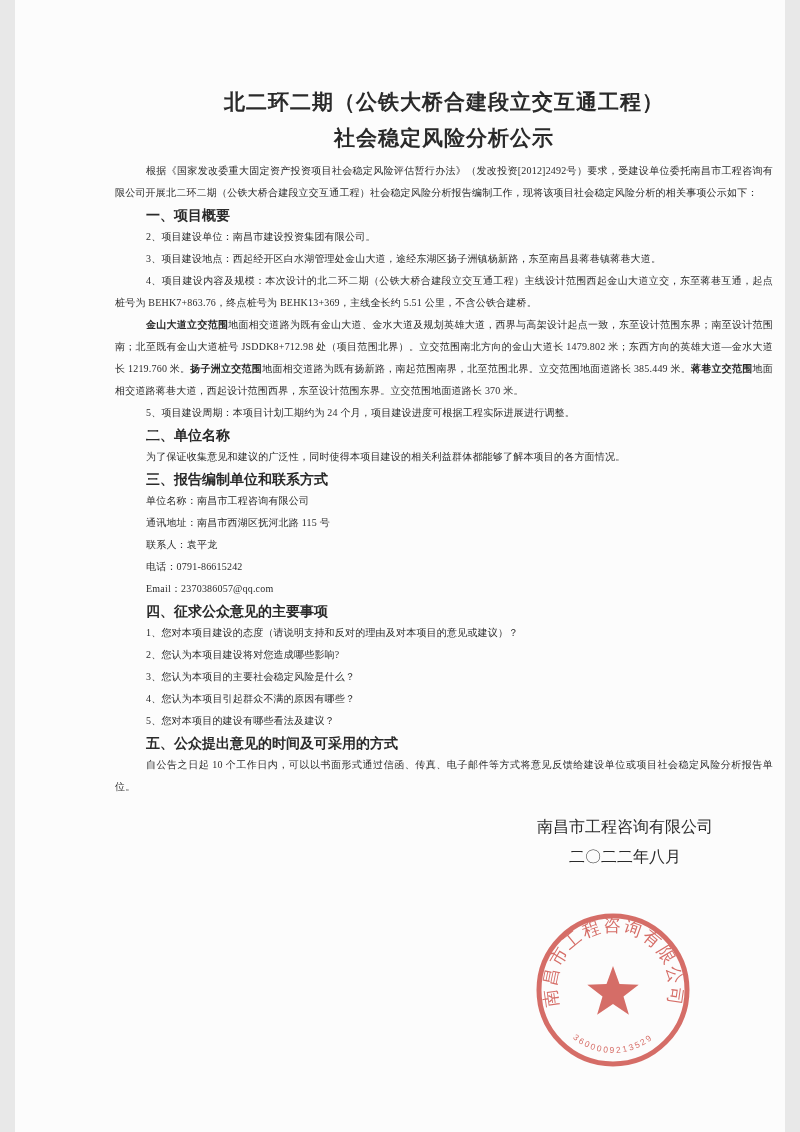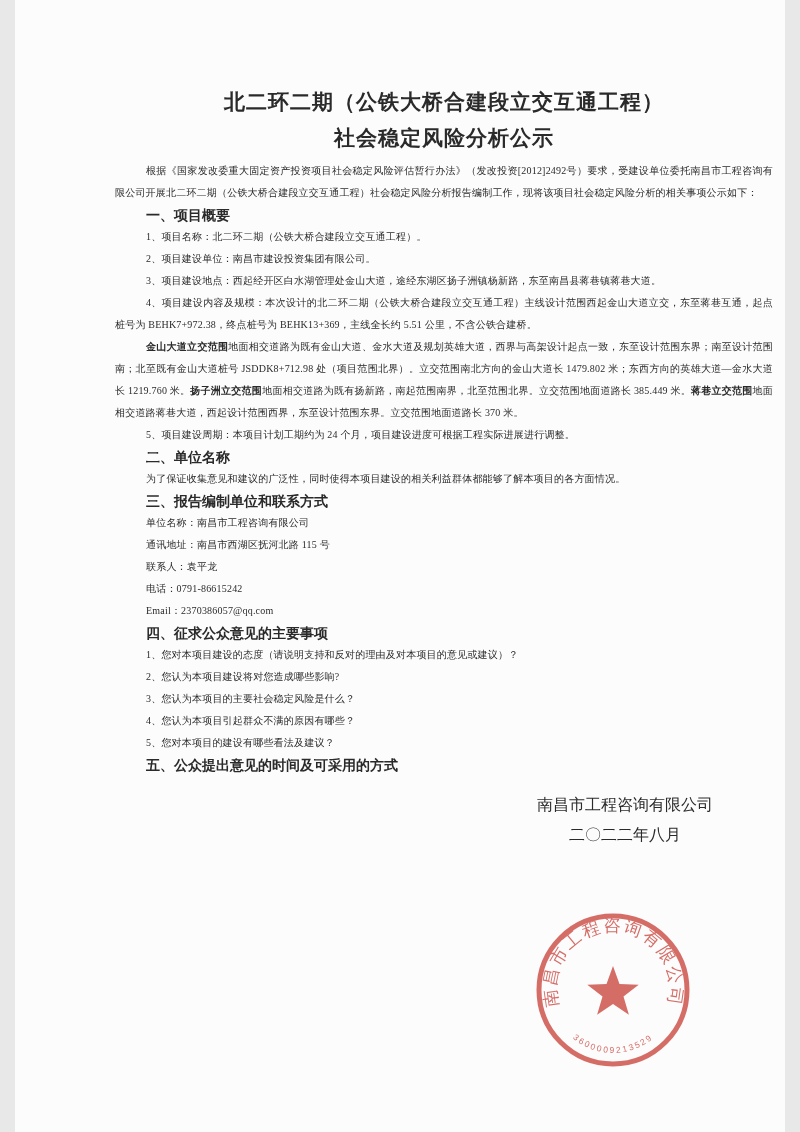--- a/index.html
+++ b/index.html
@@ -71,24 +71,23 @@
   <div class="content">
 
     <div class="title-block">
       <div class="title-line">北二环二期（公铁大桥合建段立交互通工程）</div>
       <div class="title-line">社会稳定风险分析公示</div>
     </div>
 
     <p class="body-par">根据《国家发改委重大固定资产投资项目社会稳定风险评估暂行办法》（发改投资[2012]2492号）要求，受建设单位委托南昌市工程咨询有限公司开展北二环二期（公铁大桥合建段立交互通工程）社会稳定风险分析报告编制工作，现将该项目社会稳定风险分析的相关事项公示如下：</p>
 
     <p class="heading">一、项目概要</p>
-    <p class="body-par">1、项目名称：北二环二期（公铁大桥合建段立交互通工程）。</p>
     <p class="body-par">2、项目建设单位：南昌市建设投资集团有限公司。</p>
     <p class="body-par">3、项目建设地点：西起经开区白水湖管理处金山大道，途经东湖区扬子洲镇杨新路，东至南昌县蒋巷镇蒋巷大道。</p>
-    <p class="body-par">4、项目建设内容及规模：本次设计的北二环二期（公铁大桥合建段立交互通工程）主线设计范围西起金山大道立交，东至蒋巷互通，起点桩号为 BEHK7+972.38，终点桩号为 BEHK13+369，主线全长约 5.51 公里，不含公铁合建桥。</p>
+    <p class="body-par">4、项目建设内容及规模：本次设计的北二环二期（公铁大桥合建段立交互通工程）主线设计范围西起金山大道立交，东至蒋巷互通，起点桩号为 BEHK7+863.76，终点桩号为 BEHK13+369，主线全长约 5.51 公里，不含公铁合建桥。</p>
 
     <p class="body-par"><span class="b-label">金山大道立交范围</span><span>地面相交道路为既有金山大道、金水大道及规划英雄大道，西界与高架设计起点一致，东至设计范围东界；南至设计范围南；北至既有金山大道桩号 JSDDK8+712.98 处（项目范围北界）。立交范围南北方向的金山大道长 1479.802 米；东西方向的英雄大道—金水大道长 1219.760 米。</span><span class="b-label">扬子洲立交范围</span><span>地面相交道路为既有扬新路，南起范围南界，北至范围北界。立交范围地面道路长 385.449 米。</span><span class="b-label">蒋巷立交范围</span><span>地面相交道路蒋巷大道，西起设计范围西界，东至设计范围东界。立交范围地面道路长 370 米。</span></p>
 
     <p class="body-par">5、项目建设周期：本项目计划工期约为 24 个月，项目建设进度可根据工程实际进展进行调整。</p>
 
     <p class="heading">二、单位名称</p>
     <p class="body-par">为了保证收集意见和建议的广泛性，同时使得本项目建设的相关利益群体都能够了解本项目的各方面情况。</p>
 
     <p class="heading">三、报告编制单位和联系方式</p>
     <p class="body-par">单位名称：南昌市工程咨询有限公司</p>
@@ -98,20 +97,21 @@
     <p class="body-par">Email：2370386057@qq.com</p>
 
     <p class="heading">四、征求公众意见的主要事项</p>
     <p class="body-par">1、您对本项目建设的态度（请说明支持和反对的理由及对本项目的意见或建议）？</p>
     <p class="body-par">2、您认为本项目建设将对您造成哪些影响?</p>
     <p class="body-par">3、您认为本项目的主要社会稳定风险是什么？</p>
     <p class="body-par">4、您认为本项目引起群众不满的原因有哪些？</p>
     <p class="body-par">5、您对本项目的建设有哪些看法及建议？</p>
 
     <p class="heading">五、公众提出意见的时间及可采用的方式</p>
+    <p class="body-par">自公告之日起 10 个工作日内，可以以书面形式通过信函、传真、电子邮件等方式将意见反馈给建设单位或项目社会稳定风险分析报告单位。</p>
 
     <div class="signature">
       <div>南昌市工程咨询有限公司</div>
       <div>二〇二二年八月</div>
     </div>
   </div>
 
   <svg class="seal" viewBox="0 0 158 158" width="158" height="158" xmlns="http://www.w3.org/2000/svg">
     <circle cx="79" cy="79" r="74" fill="none" stroke="#cf4a42" stroke-width="5"></circle>
     <polygon points="79,55 85.5,73.1 104.7,73.7 89.5,85.4 94.9,103.8 79,93 63.1,103.8 68.5,85.4 53.3,73.7 72.5,73.1" fill="#cf4a42"></polygon>

